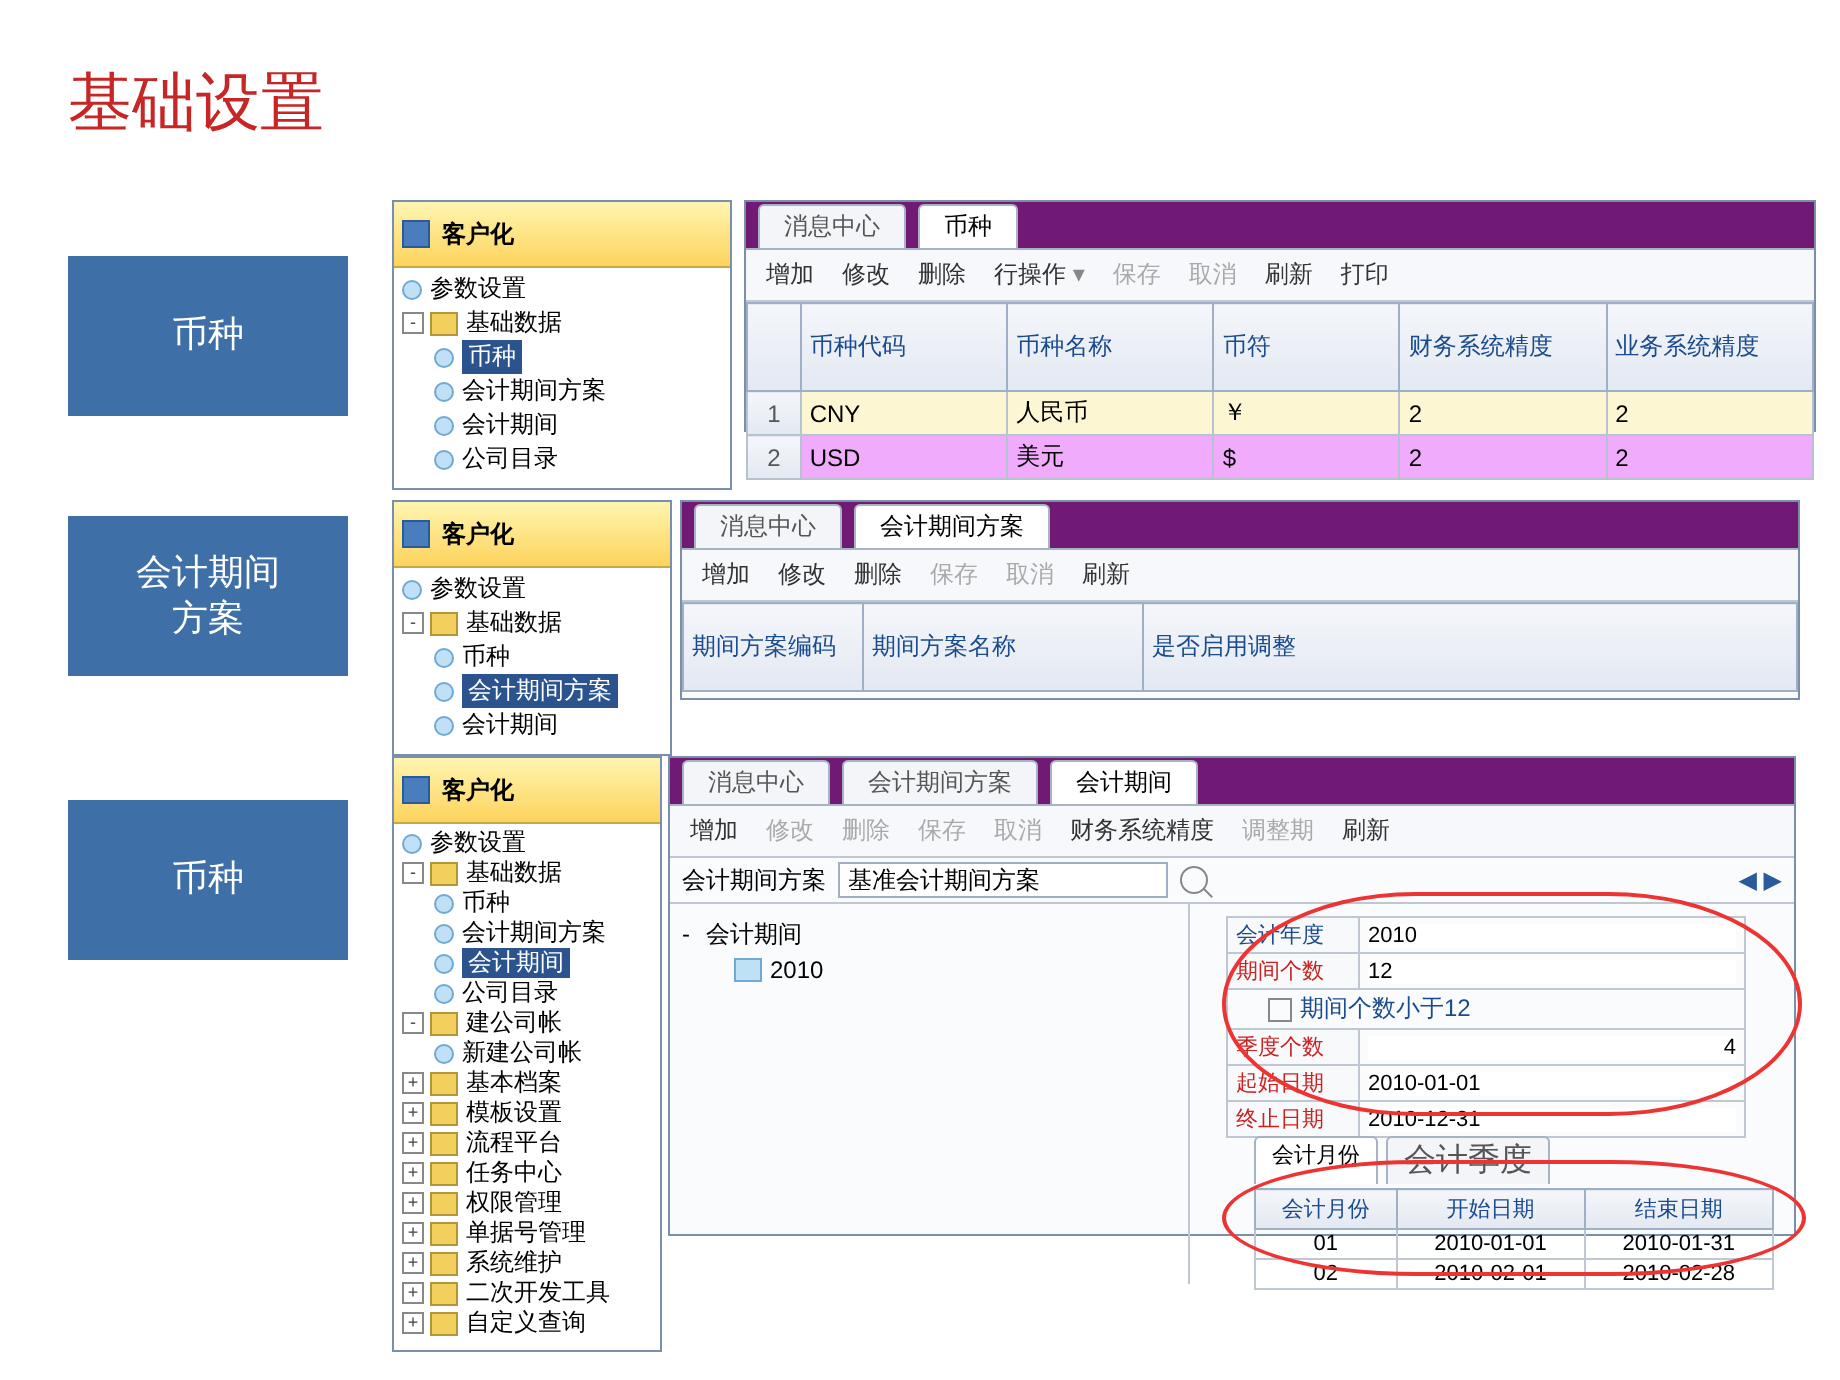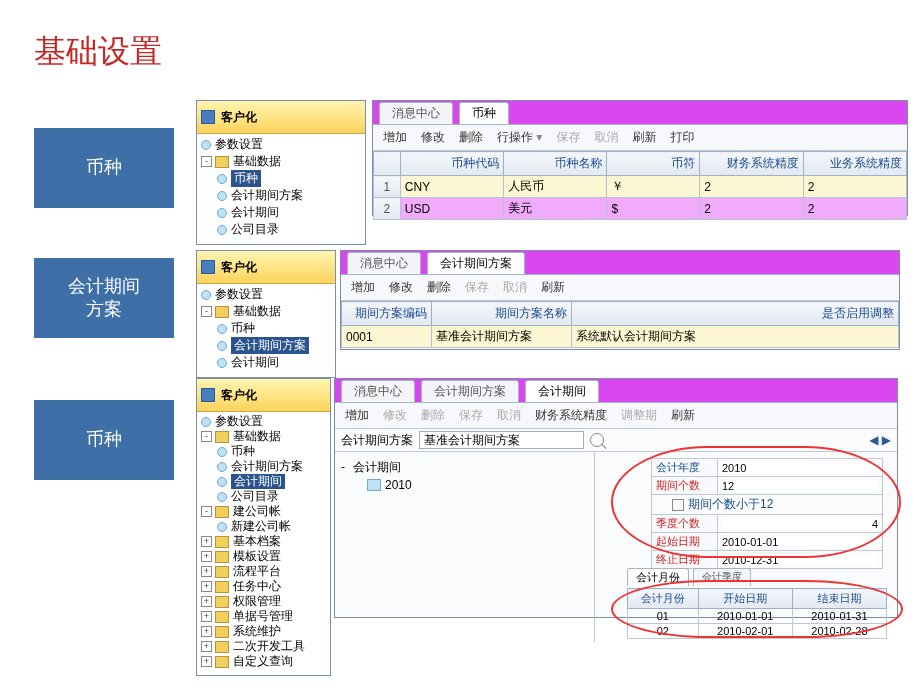--- a/index.html
+++ b/index.html
@@ -10,43 +10,43 @@
 .tree-hdr{background:linear-gradient(#fff5b0,#fdd35c);height:22px;display:flex;align-items:center;border-bottom:1px solid #c2a94a;padding:16px 4px;font-weight:bold}
 .tree-hdr .grid-icon{width:14px;height:14px;background:#4a7dbd;margin-right:6px;border:1px solid #2a5a9a}
 .tree{background:#fff;padding:2px 0 6px 4px;font-size:12px;line-height:17px}
 .tree .row{display:flex;align-items:center;white-space:nowrap}
 .tree .tgl{width:11px;height:11px;border:1px solid #888;display:inline-flex;align-items:center;justify-content:center;font-size:9px;line-height:9px;margin-right:3px;color:#444;background:#fff}
 .tree .fldr{width:14px;height:12px;background:#f3cf5e;border:1px solid #b4963a;margin-right:4px}
 .tree .circ{width:10px;height:10px;border-radius:50%;background:#bfe0f5;border:1px solid #6fa9d4;margin-right:4px}
 .tree .sel{background:#2b548e;color:#fff;padding:0 3px}
 .ind1{padding-left:16px}
 .main{position:absolute;background:#fafbfc}
-.tabs{display:flex;align-items:flex-end;height:24px;padding-left:6px;gap:6px;border-bottom:1px solid #a8b3c2;background:#d946ef}
+.tabs{display:flex;align-items:flex-end;height:24px;padding-left:6px;gap:6px;border-bottom:1px solid #a8b3c2;background:#701a75}
 .tab{padding:2px 12px;border:1px solid #a8b3c2;border-bottom:none;background:#f3f5f8;border-radius:3px 3px 0 0;cursor:pointer;color:#555}
 .tab.active{background:#fff;color:#000}
 .toolbar{display:flex;gap:14px;padding:4px 10px;border-bottom:1px solid #bfc7d2;background:#f6f8fb}
 .toolbar span{color:#333;cursor:pointer}
 .toolbar .dis{color:#aaa}
 .toolbar .chev{color:#888}
 table.grid{border-collapse:collapse;width:100%}
-table.grid th{background:linear-gradient(#f4f6fa,#e3e9f2);border:1px solid #9fb0c6;padding:3px 4px;color:#1a4b8e;font-weight:normal;text-align:right}
+table.grid th{background:linear-gradient(#f4f6fa,#e3e9f2);border:1px solid #9fb0c6;padding:13px 4px;color:#1a4b8e;font-weight:normal;text-align:left}
 table.grid td{border:1px solid #b7c2d1;padding:2px 4px;background:#f0abfc}
 table.grid td.rownum{background:linear-gradient(#f4f6fa,#e3e9f2);width:26px;text-align:center;color:#555}
 table.grid tr.hl td:not(.rownum){background:#fdf6d3}
 .redbox{border:2px solid #e33}
 .sub-hdr{display:flex;align-items:center;gap:6px;padding:2px 6px;border-bottom:1px solid #bfc7d2;background:#fafbfc}
 .sub-hdr input{border:1px solid #9fb0c6;height:18px;padding:0 4px;flex:0 0 150px}
 .mag{width:14px;height:14px;border:1px solid #888;border-radius:50%;position:relative}
 .mag:after{content:"";position:absolute;width:6px;height:1px;background:#888;transform:rotate(45deg);right:-4px;bottom:-1px}
 .page-ctrl{margin-left:auto;display:flex;gap:6px;color:#2a5a9a}
 .btm-split{display:flex;height:190px}
 .btm-tree{width:260px;border-right:1px solid #bfc7d2;padding:6px}
 .btm-tree .row{display:flex;align-items:center;gap:4px;line-height:18px}
 .btm-right{flex:1;position:relative}
-.form-tbl{position:absolute;right:14px;top:6px;width:232px;border-collapse:collapse}
+.form-tbl{position:absolute;right:24px;top:6px;width:260px;border-collapse:collapse}
 .form-tbl td{border:1px solid #bfc7d2;padding:1px 4px;font-size:11px}
 .form-tbl .lbl{width:66px;color:#1a4b8e;background:#f8f9fb}
 .form-tbl .lbl.red{color:#c22}
 .form-tbl .val input{border:none;width:100%;font-size:11px;padding:0}
 .sub-tabs{position:absolute;right:10px;top:116px;width:260px}
 .sub-tabs .tabrow{display:flex;gap:4px}
 .sub-tabs .tab{font-size:11px;padding:1px 8px}
 .month-grid{border-collapse:collapse;width:100%;margin-top:2px}
 .month-grid th{background:linear-gradient(#f4f6fa,#e3e9f2);border:1px solid #9fb0c6;padding:2px;color:#1a4b8e;font-weight:normal;font-size:11px;text-align:center}
 .month-grid td{border:1px solid #bfc7d2;padding:1px 4px;font-size:11px;text-align:center}
@@ -184,25 +184,20 @@
     <span class="dis">取消</span>
     <span>刷新</span>
   </div>
   <table class="grid">
     <tbody>
         <tr>
       <th style="width:90px">期间方案编码</th>
       <th style="width:140px">期间方案名称</th>
       <th>是否启用调整</th>
     </tr>
-    <tr class="hl">
-          <td>0001</td>
-          <td>基准会计期间方案</td>
-          <td>系统默认会计期间方案</td>
-        </tr>
   </tbody>
     </table>
 </div>
 
 <div class="panel" style="left:196px;top:378px;width:135px">
   <div class="tree-hdr">
       <span class="grid-icon"></span>
       <span>客户化</span>
     </div>
   <div class="tree" style="font-size:11px;line-height:15px">
@@ -345,21 +340,21 @@
             </tr>
         <tr>
               <td class="lbl" style="color:#c22">终止日期</td>
               <td class="val"><input value="2010-12-31" style=""></td>
             </tr>
       </tbody>
         </table>
       <div class="sub-tabs">
         <div class="tabrow">
           <div class="tab active" style="font-size:11px">会计月份</div>
-          <div class="tab" style="font-size:10px">会计季度</div>
+          <div class="tab" style="font-size:16px">会计季度</div>
         </div>
         <table class="month-grid">
           <tbody>
               <tr>
                 <th>会计月份</th>
                 <th>开始日期</th>
                 <th>结束日期</th>
               </tr>
           <tr>
                 <td>01</td>

